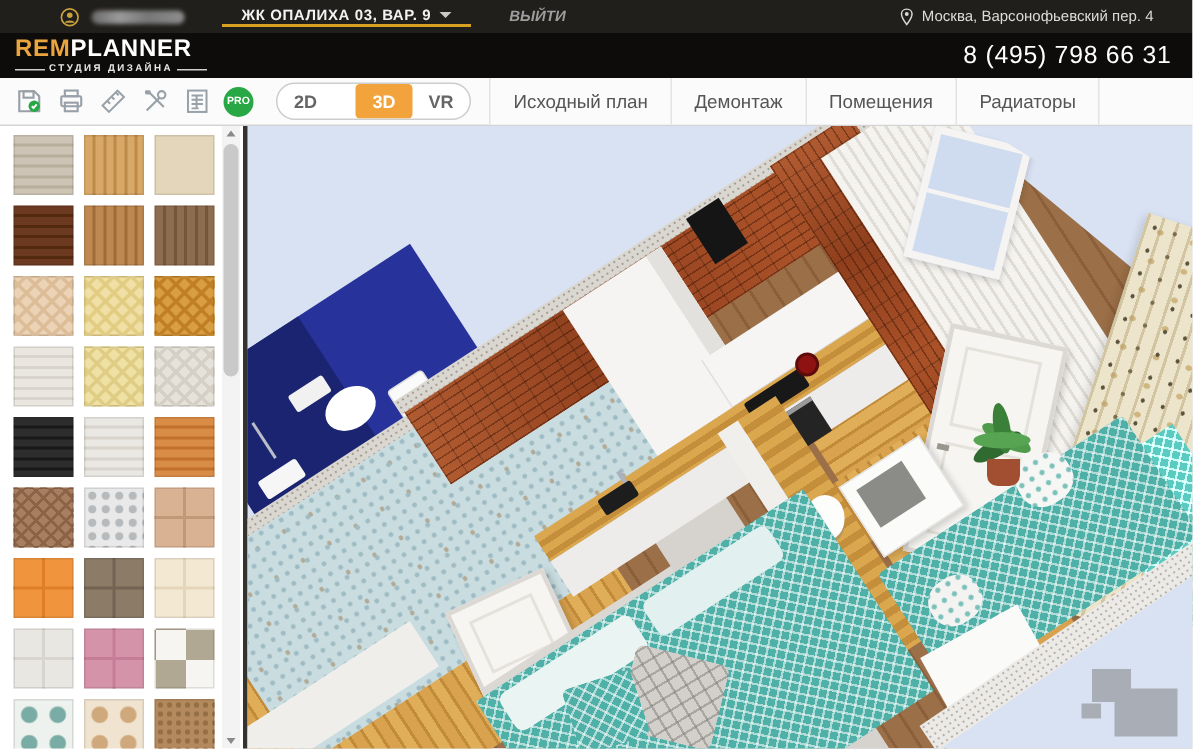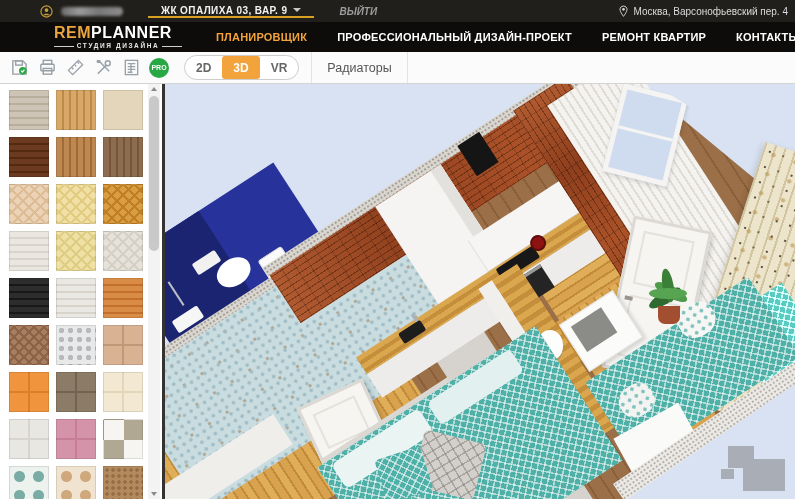--- a/index.html
+++ b/index.html
@@ -10,44 +10,44 @@
   #topbar{height:22px;background:var(--topbar_bg);display:flex;align-items:stretch;color:#ccc;}
   #topbar .left{display:flex;align-items:center;padding-left:40px;}
   .avatar{width:13px;height:13px;margin-right:8px;flex:none;}
   .blur-name{width:62px;height:9px;border-radius:5px;margin-right:12px;
       background:linear-gradient(90deg,#6b6b6b,#9a9a9a 30%,#777 60%,#8e8e8e);filter:blur(1.4px);}
   .tb-div{width:1px;background:#3c3a36;margin:5px 6px;}
   .project{display:flex;align-items:center;gap:6px;padding:0 13px;font-size:10px;font-weight:bold;
       color:#f2f2f2;letter-spacing:.4px;border-bottom:2px solid #d7a021;box-sizing:border-box;cursor:pointer;}
   .caret{width:0;height:0;border-left:4px solid transparent;border-right:4px solid transparent;border-top:4px solid #c9c9c9;}
   .logout{display:flex;align-items:center;padding:0 12px;font-size:10px;font-weight:bold;color:#9d9d9d;cursor:pointer;font-style:italic;}
-  #topbar .right{margin-left:auto;display:flex;align-items:center;gap:5px;padding-right:7px;font-size:10px;color:#dcdcdc;}
+  #topbar .right{margin-left:auto;display:flex;align-items:center;gap:5px;padding-right:26px;font-size:10px;color:#dcdcdc;}
 
   
   #navbar{height:30px;background:var(--nav_bg);display:flex;align-items:center;padding:0 10px;}
-  .logo{width:128px;flex:none;line-height:1;cursor:pointer;margin-left:44px;}
+  .logo{width:128px;flex:none;line-height:1;cursor:pointer;}
   .logo-line1{font-size:16px;font-weight:800;letter-spacing:.5px;}
   .logo-rem{color:var(--logo_orange);} .logo-planner{color:#fff;}
   .logo-sub{display:flex;align-items:center;gap:3px;color:#e8e8e8;font-size:6.5px;font-weight:bold;letter-spacing:1.6px;margin-top:2px;}
   .logo-sub::before,.logo-sub::after{content:"";flex:1;height:1px;background:#cfcfcf;}
   #menu{display:flex;gap:30px;margin-left:34px;}
   .menu-item{font-size:11px;font-weight:bold;color:#fff;letter-spacing:.2px;cursor:pointer;white-space:nowrap;}
   .menu-item.active{color:var(--accent);}
   .phone{margin-left:auto;color:#fff;font-size:16.5px;letter-spacing:.5px;padding-right:4px;white-space:nowrap;}
 
   
   #toolbar{height:31px;background:#fbfbfb;border-bottom:1px solid #d4d4d4;display:flex;align-items:center;}
   .tools{display:flex;align-items:center;gap:8px;padding:0 9px;flex:none;}
   .tool-btn{width:20px;height:20px;display:flex;align-items:center;justify-content:center;cursor:pointer;}
   .pro-badge{width:20px;height:20px;border-radius:50%;background:var(--pro_green);color:#fff;
       font-size:7px;font-weight:bold;display:flex;align-items:center;justify-content:center;flex:none;}
   .modes{display:flex;align-items:center;height:23px;border:1px solid #cdcdcd;border-radius:13px;
       background:#fff;overflow:hidden;margin:0 12px 0 6px;flex:none;}
   .mode{padding:0 11px;height:100%;display:flex;align-items:center;font-size:12px;font-weight:bold;color:#666;cursor:pointer;}
-  .mode.active{background:var(--accent);color:#fff;border-radius:3px;}
+  .mode.active{background:var(--accent);color:#fff;border-radius:3px;margin-left:15px;}
   .tabs{flex:1;display:flex;height:100%;border-left:1px solid #e3e3e3;overflow:hidden;background:#fbfbfb;}
   .tab{padding:0 15px;display:flex;align-items:center;font-size:12.5px;color:#555;
       border-right:1px solid #e3e3e3;white-space:nowrap;cursor:pointer;}
 
   
   #main{display:flex;height:415px;}
   #sidebar{position:relative;width:162px;flex:none;background:#fff;overflow:hidden;}
   .swatches{position:absolute;left:9px;top:6px;width:134px;display:flex;flex-wrap:wrap;gap:7px;}
   .swatch{width:40px;height:40px;box-sizing:border-box;border:1px solid rgba(0,0,0,.1);cursor:pointer;background:var(--c1);}
   .planks-h{background:repeating-linear-gradient(180deg,var(--c1) 0 5px,var(--c2) 5px 7px);}
@@ -142,30 +142,20 @@
     </div>
   </div>
 
   <div id="navbar">
     <div class="logo">
       <div class="logo-line1"><span class="logo-rem">REM</span><span class="logo-planner">PLANNER</span></div>
       <div class="logo-sub">
           <span>СТУДИЯ ДИЗАЙНА</span>
         </div>
     </div>
-    <div id="menu">
-
-        <div class="menu-item active">ПЛАНИРОВЩИК</div>
-
-        <div class="menu-item">ПРОФЕССИОНАЛЬНЫЙ ДИЗАЙН-ПРОЕКТ</div>
-
-        <div class="menu-item">РЕМОНТ КВАРТИР</div>
-
-        <div class="menu-item">КОНТАКТЫ</div>
-      </div>
     <div class="phone">8 (495) 798 66 31</div>
   </div>
 
   <div id="toolbar">
     <div class="tools">
       <span class="tool-btn">
         <svg width="19" height="19" viewBox="0 0 20 20" fill="none" stroke="#98a0a8" stroke-width="1.5">
           <path d="M3 3 h10.5 L17 6.5 V17 H3 Z"></path>
             <rect x="6" y="3" width="7" height="4.5"></rect>
           <circle cx="13.5" cy="13.5" r="4" fill="#27a844" stroke="none"></circle>
@@ -204,23 +194,26 @@
     <div class="modes">
 
         <div class="mode">2D</div>
 
         <div class="mode active">3D</div>
 
         <div class="mode">VR</div>
       </div>
     <div class="tabs">
 
-
-
-
+        <div class="tab">Исходный план</div>
+
+        <div class="tab">Демонтаж</div>
+
+
+        <div class="tab">Помещения</div>
 
         <div class="tab">Радиаторы</div>
 
       </div>
   </div>
 
   <div id="main">
 
     <div id="sidebar">
       <div class="swatches">

